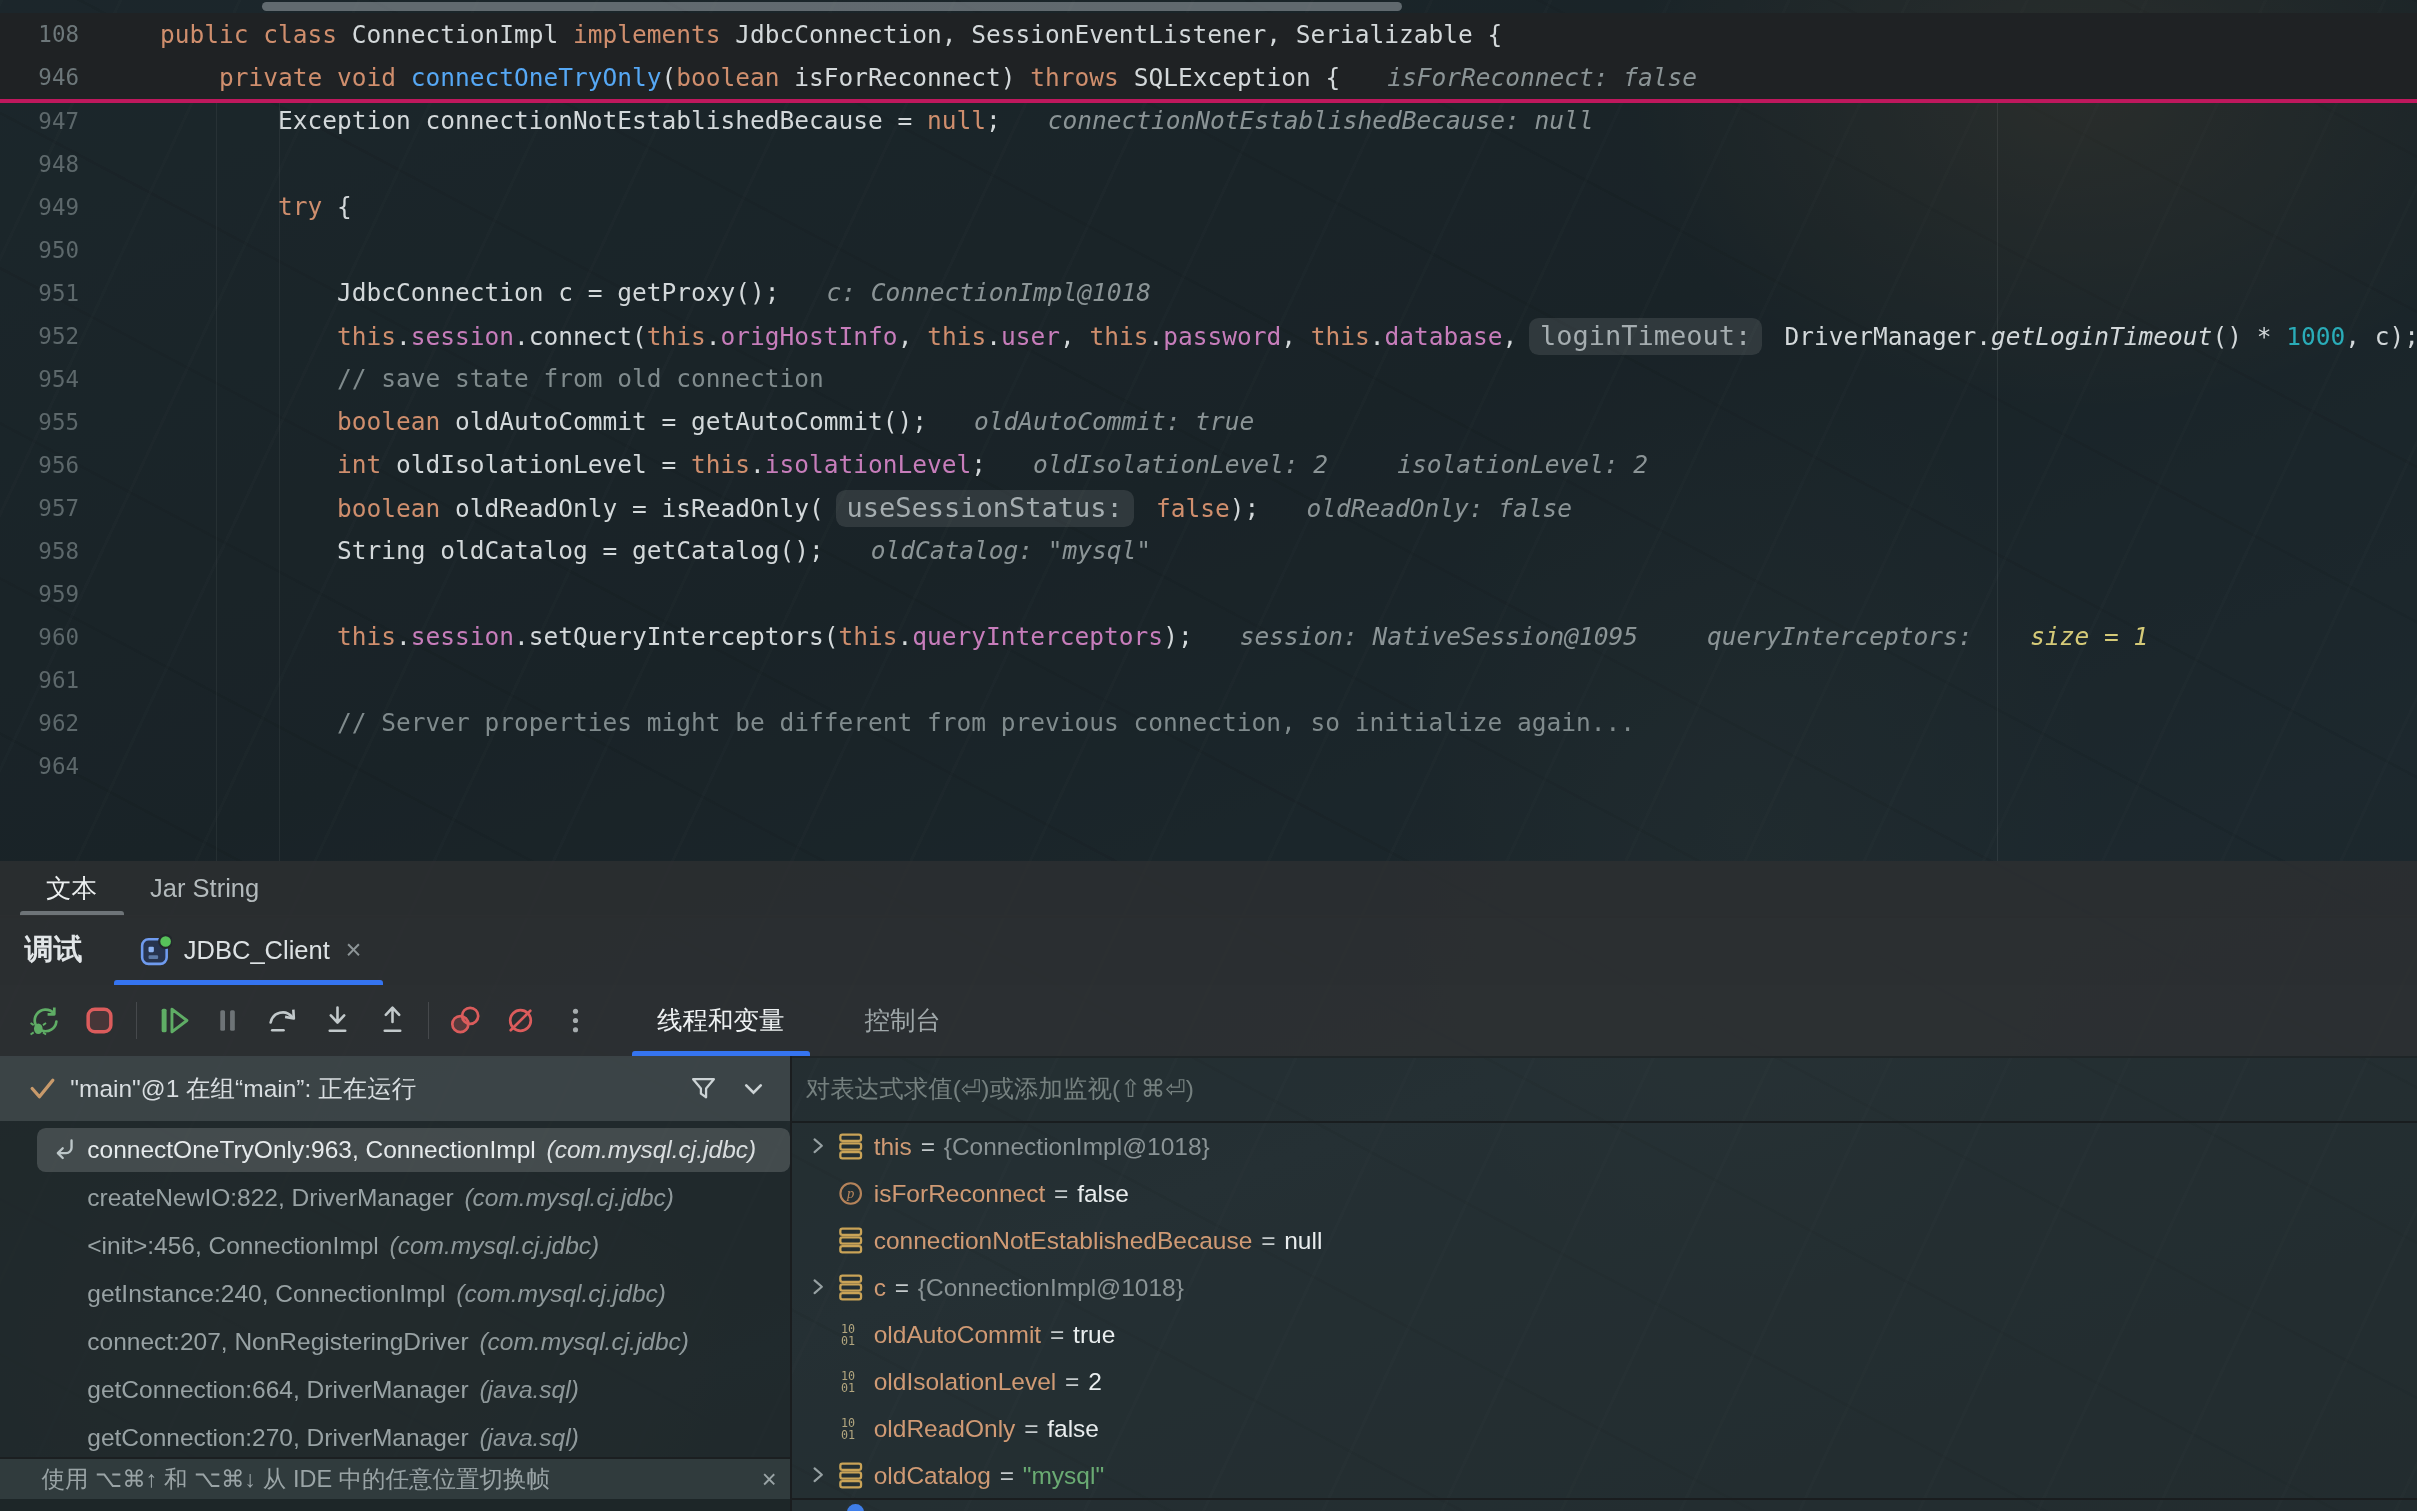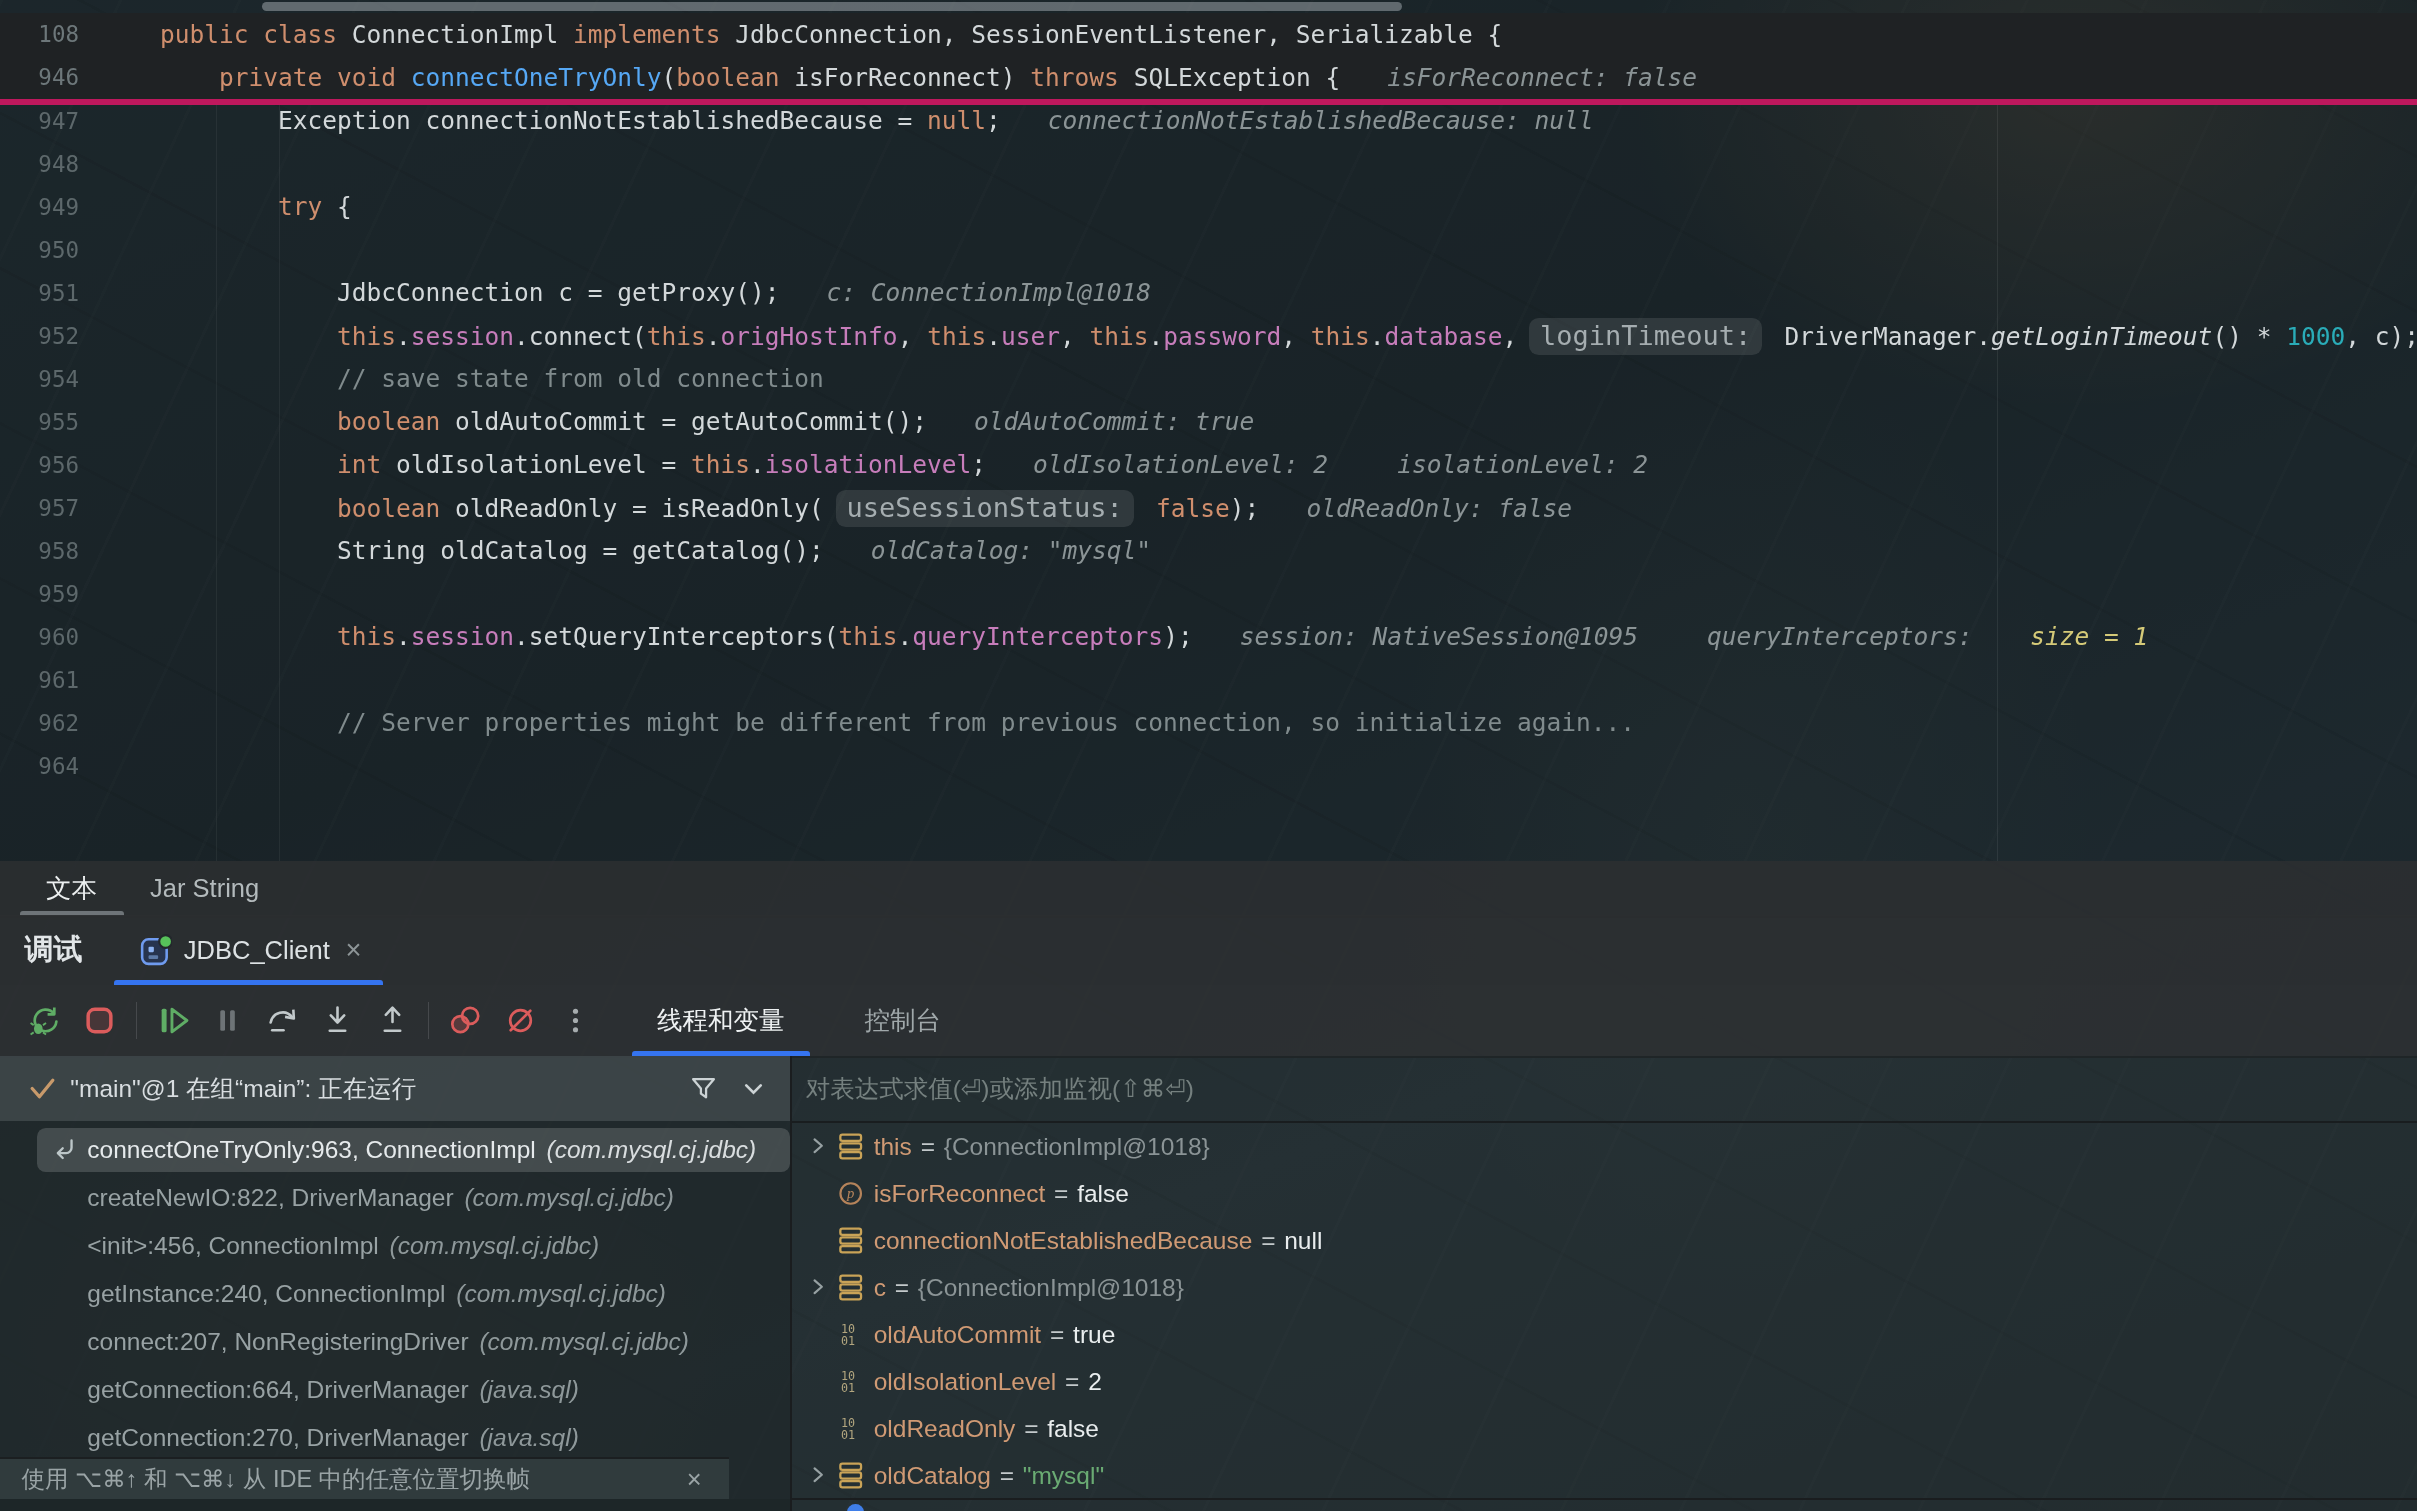--- a/index.html
+++ b/index.html
@@ -13,21 +13,21 @@
       repeating-linear-gradient(115deg, rgba(255,255,255,0.028) 0 2.9px, transparent 2.9px 108px),
       repeating-linear-gradient(28deg, rgba(0,0,0,0.10) 0 2.9px, transparent 2.9px 137px),
       linear-gradient(160deg,#24343a 0%,#1e2c31 38%,#263840 68%,#1f2d32 100%);
   }
   .abs{position:absolute;}
   
   #editor{left:0;top:0;width:2417px;height:861px;background:rgba(22,30,33,0.58);}
   #hthumb{left:262px;top:2px;width:1140px;height:8.8px;border-radius:4.9px;background:rgba(155,163,167,0.55);}
   .iguide{top:99px;bottom:0;width:1px;background:rgba(255,255,255,0.055);}
   #marginguide{left:1997px;top:12.7px;bottom:0;width:1px;background:rgba(255,255,255,0.075);}
-  #sticky{left:0;top:12.7px;width:2417px;background:#1f2224;border-bottom:6px solid #be185d;z-index:3;}
+  #sticky{left:0;top:12.7px;width:2417px;background:#1f2224;border-bottom:4px solid #be185d;z-index:3;}
   #code-lines{left:0;top:99px;width:2417px;z-index:2;}
   .code-row{position:relative;height:43px;display:flex;align-items:center;white-space:pre;}
   .ln{width:160px;flex:0 0 160px;text-align:right;padding-right:81px;box-sizing:border-box;
       font-family:"DejaVu Sans Mono",monospace;font-size:22.5px;color:#5d686b;position:relative;z-index:2;}
   #sticky .ln{color:#6d777a;}
   .code{font-family:"DejaVu Sans Mono",monospace;font-size:24.5px;color:#d3d8da;position:relative;z-index:2;}
   .code-row.exec::before{content:'';position:absolute;left:160px;right:0;top:1px;bottom:1px;background:#3c66b0;z-index:0;}
   .code-row.exec::after{content:'';position:absolute;left:219px;width:61px;top:1px;bottom:1px;background:#2f539f;z-index:1;}
   .code-row.exec .ln{color:#d2dadd;}
   .tk-p{color:#d3d8da;} .tk-k{color:#cf8e6d;} .tk-f{color:#c77dbb;}
@@ -73,22 +73,22 @@
   #lheader .hicon{width:29px;height:29px;margin-right:21.6px;}
   #frames{left:0;top:70px;width:790px;margin-left:16px;}
   .frow{height:48px;display:flex;align-items:center;padding-left:19.6px;font-size:24.5px;color:#98a2a4;position:relative;}
   .frow .ficon{width:36px;height:29px;flex:0 0 36px;margin-left:15.7px;}
   .frow .ficon svg{width:27.4px;height:27.4px;}
   .frow.sel{color:#e6eaec;}
   .frow.sel::before{content:'';position:absolute;left:20.6px;right:15.7px;top:2px;bottom:2px;background:rgba(255,255,255,0.16);border-radius:8.8px;}
   .frow>*{position:relative;z-index:1;}
   .fpkg{font-style:italic;margin-left:10.8px;color:inherit;opacity:0.92;}
   .frow{white-space:nowrap;overflow:hidden;}
-  #hintbar{left:0;top:401px;width:729px;height:40px;background:rgba(49,60,62,0.97);border-top:2px solid #1b1f21;
-           display:flex;align-items:center;font-size:23.5px;color:#9aa4a6;}
+  #hintbar{left:0;top:401px;width:784px;height:40px;background:rgba(49,60,62,0.97);border-top:2px solid #1b1f21;
+           display:flex;align-items:center;font-size:23.5px;color:#9aa4a6;padding-left:20px;}
   #hintbar span.txt{margin-left:21.6px;flex:1;}
   #hintbar .hclose{margin-right:27.4px;font-size:25.5px;color:#9aa4a6;}
   #hintstrip{left:0;top:443px;width:790px;height:12.7px;background:rgba(30,38,40,0.95);}
   #rheader{left:0;top:0;width:1625px;height:65px;border-bottom:2px solid #191d1f;display:flex;align-items:center;}
   #watch-input{margin-left:13.7px;font-size:24.5px;color:#75807f;}
   #vars{left:0;top:67px;width:1625px;}
   .vrow{height:47px;display:flex;align-items:center;padding-left:12.7px;font-size:24.5px;white-space:nowrap;}
   .vchev{width:32px;flex:0 0 32px;height:27.4px;}
   .vchev svg{width:25.5px;height:25.5px;}
   .vicon{width:36px;flex:0 0 36px;height:29px;}

